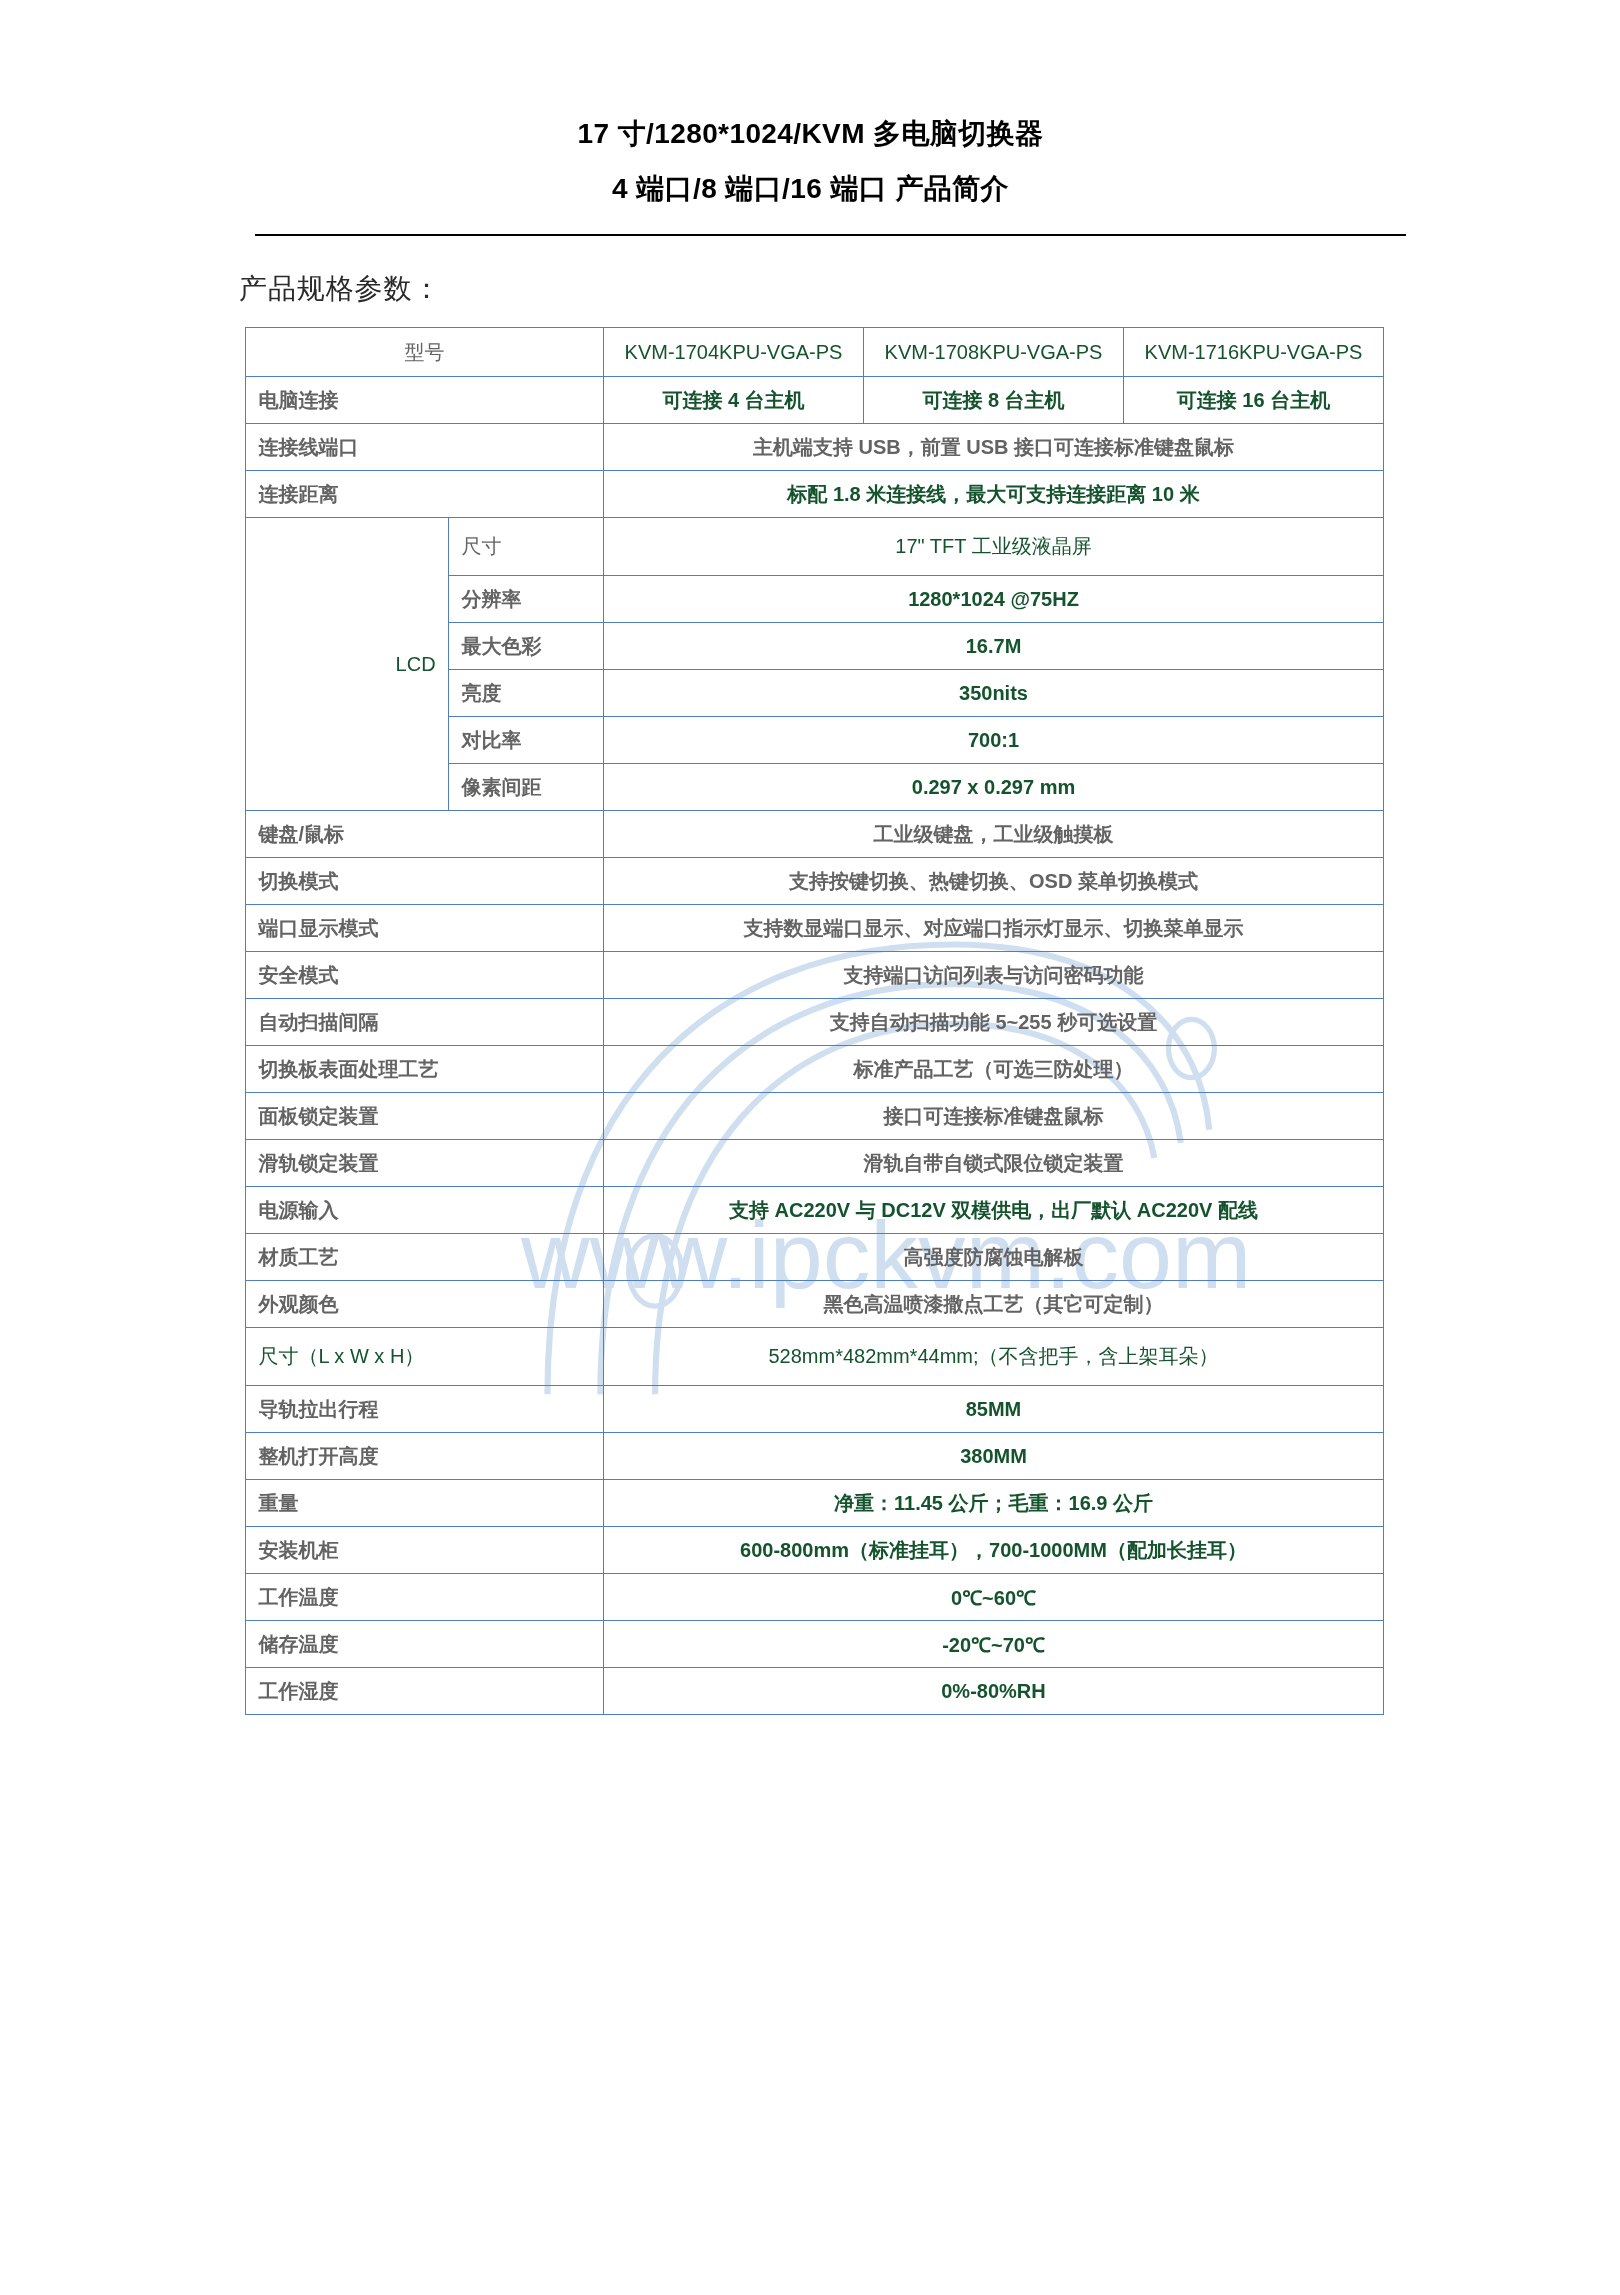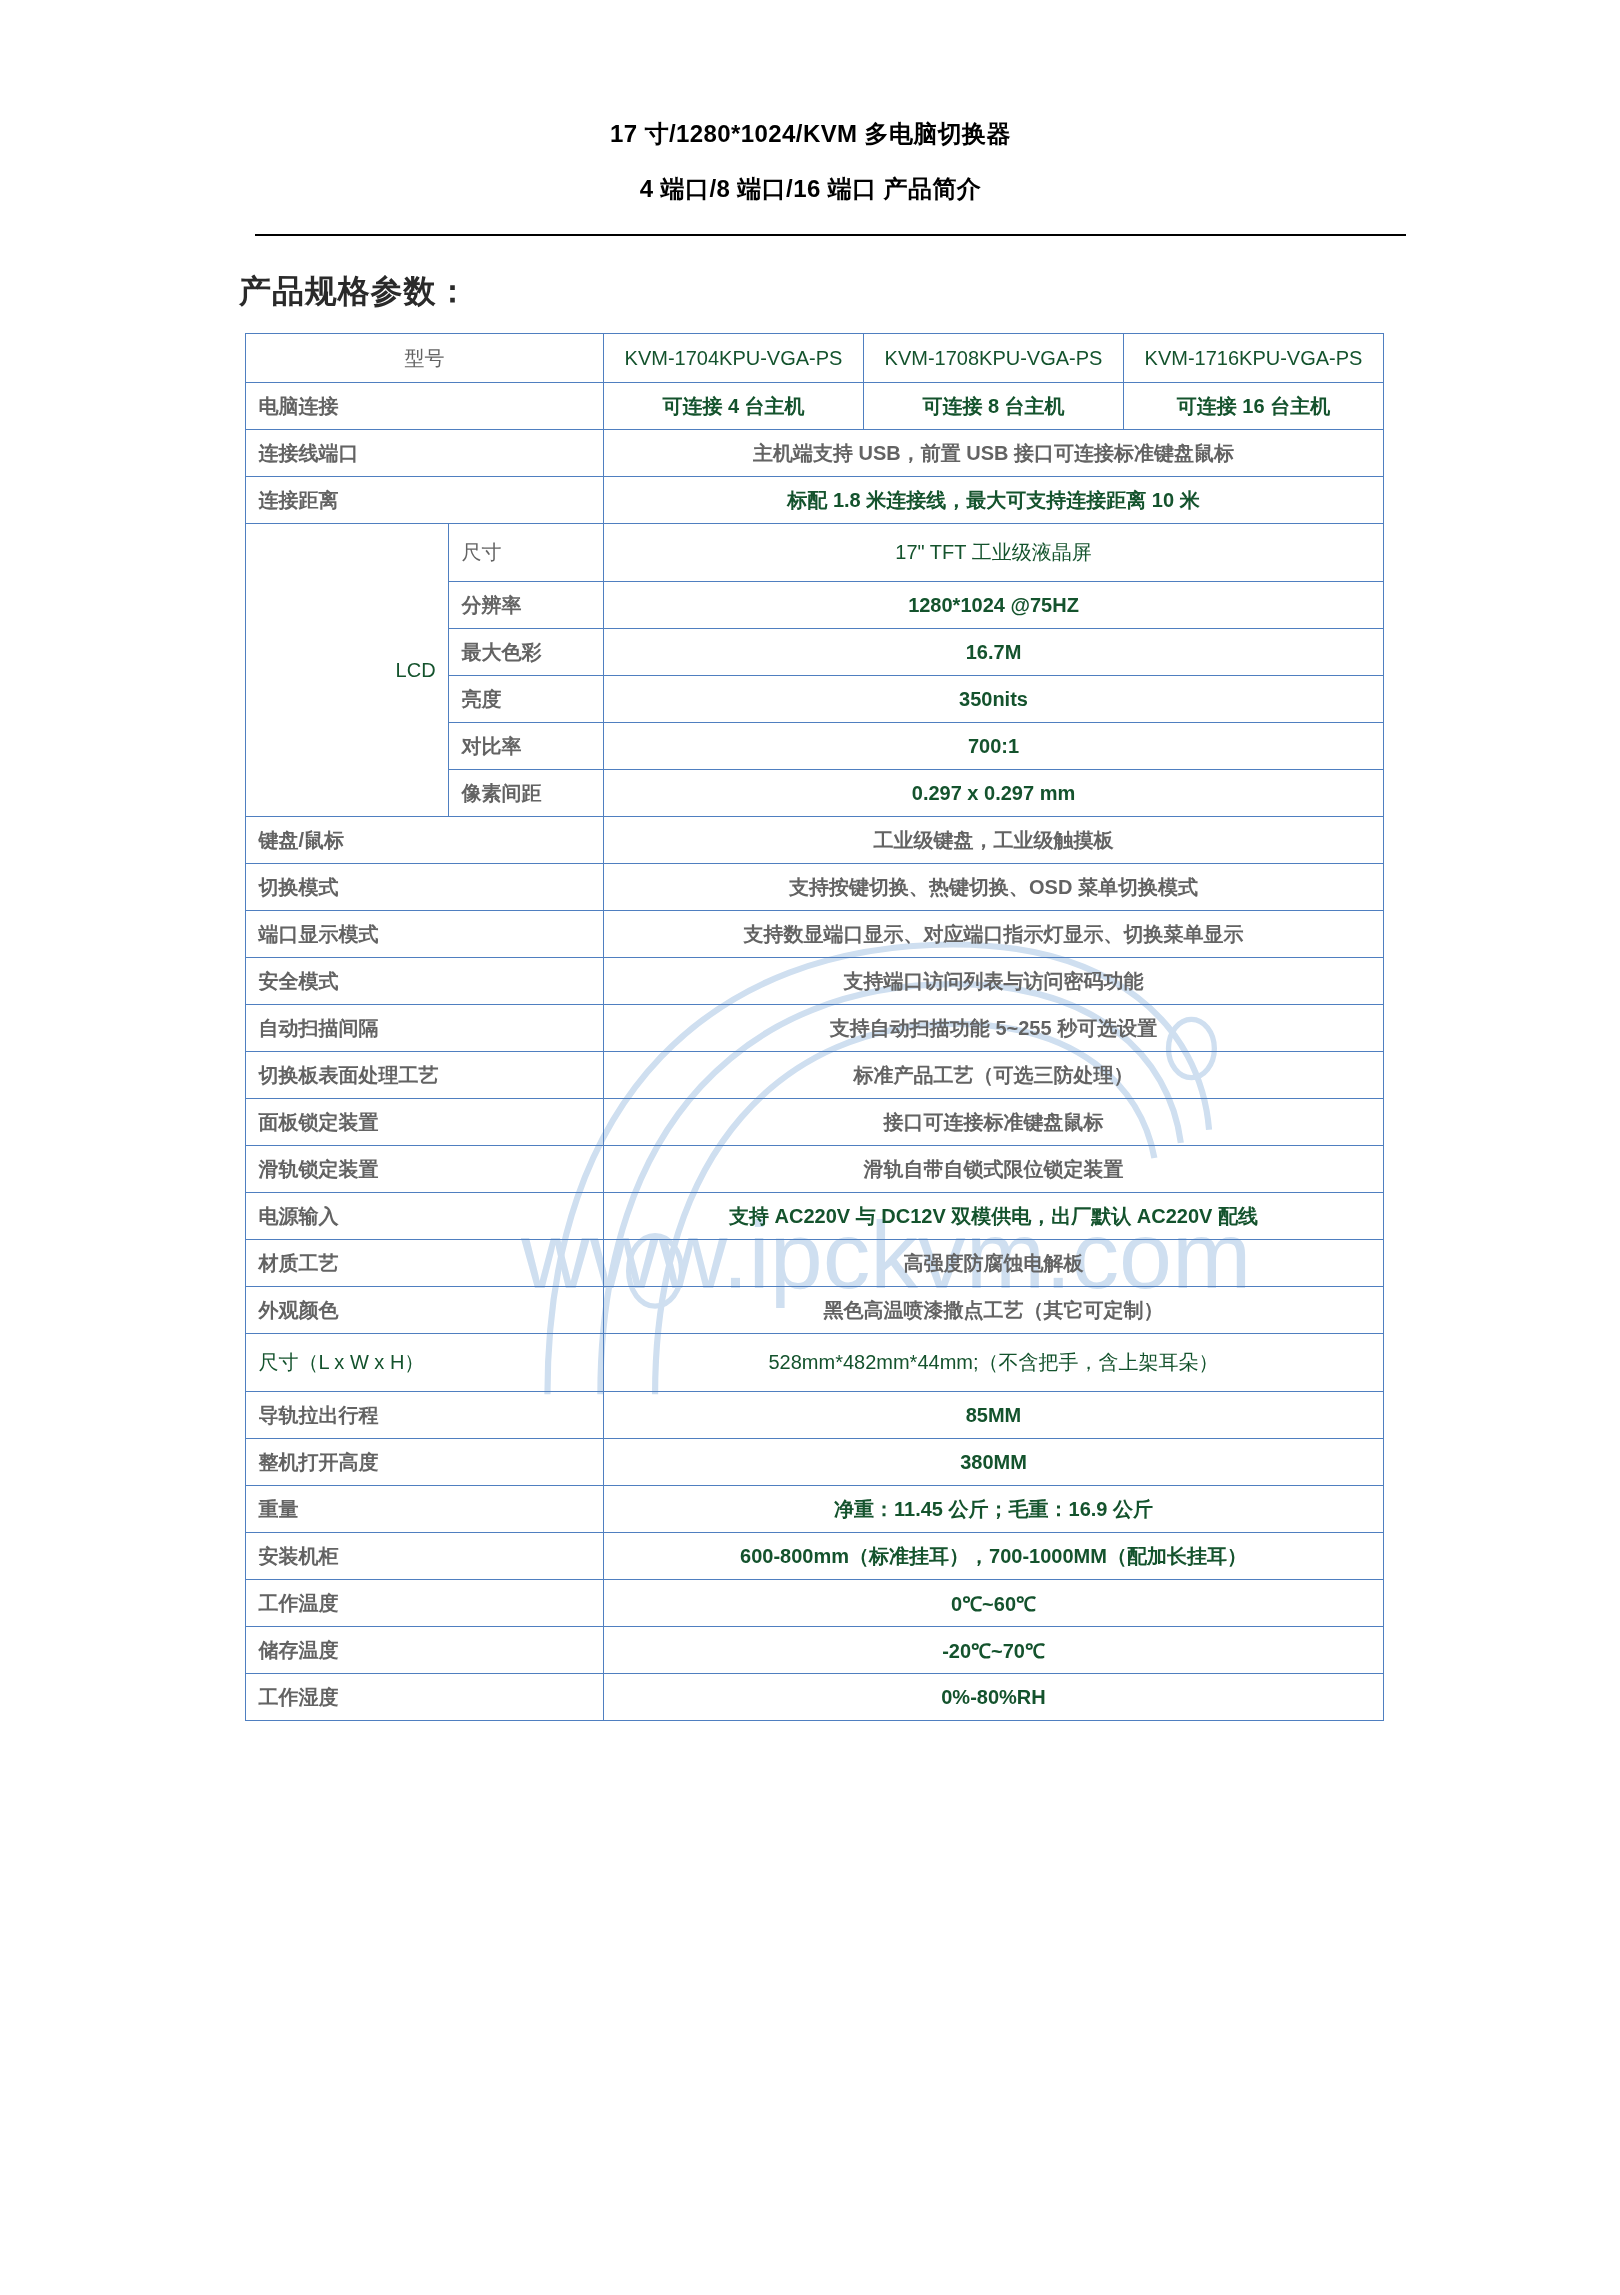--- a/index.html
+++ b/index.html
@@ -38,21 +38,21 @@
   
   .title-block {
     position: relative;
     z-index: 2;
     padding-top: 106px;
     text-align: center;
   }
   .title-line {
     font-family: "Liberation Sans", sans-serif;
     font-weight: bold;
-    font-size: 24px;
+    font-size: 28px;
     line-height: 55px;
     letter-spacing: 0.4px;
     color: #000000;
     white-space: nowrap;
   }
 
   .title-rule {
     position: relative;
     z-index: 2;
     margin: 17.7px 215px 0 255px;
@@ -60,22 +60,22 @@
     border-top: 2.2px solid #000000;
     height: 0;
   }
 
   
   .section-header {
     position: relative;
     z-index: 2;
     margin: 34px 0 19.4px 239px;
     font-family: "Liberation Serif", serif;
-    font-weight: bold;
-    font-size: 32px;
+    font-weight: normal;
+    font-size: 28px;
     color: #2a2a2a;
     letter-spacing: 0.9px;
   }
 
   
   .spec-table-wrap {
     position: relative;
     z-index: 2;
     margin-left: 245px;
     width: 966px;

